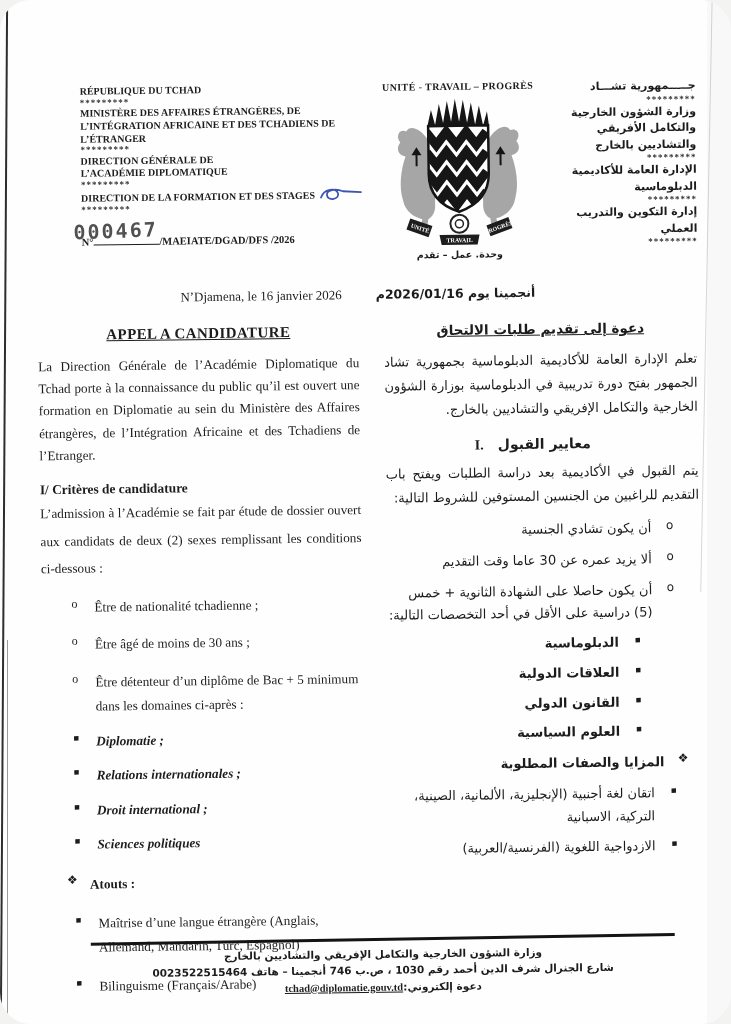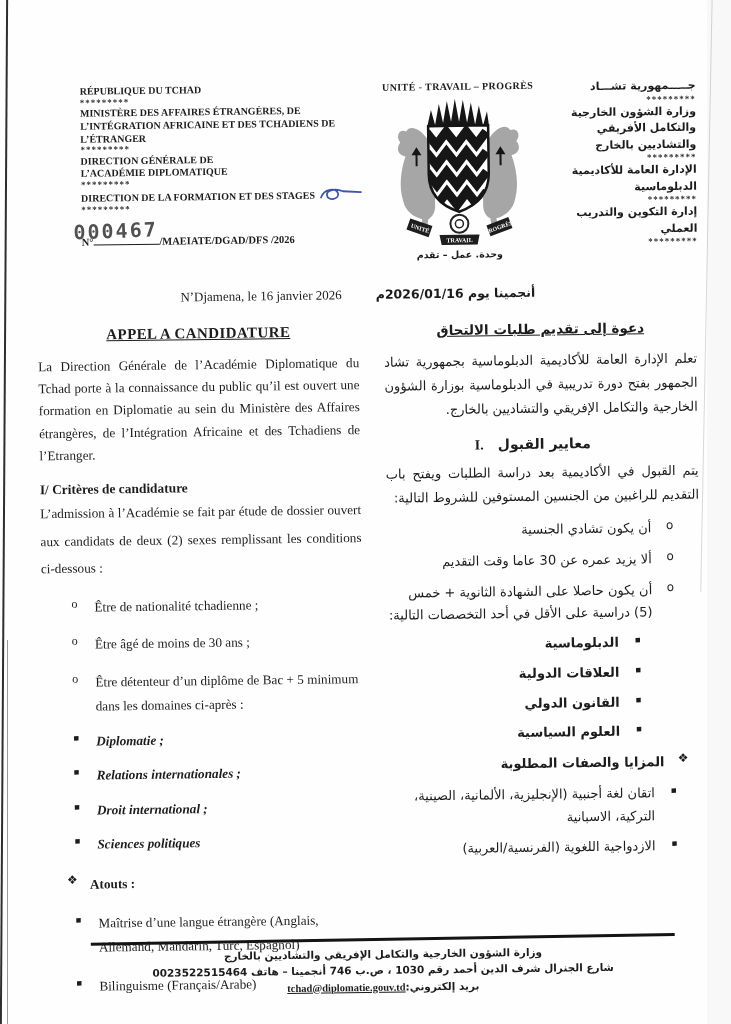--- a/index.html
+++ b/index.html
@@ -1,17 +1,17 @@
 <!DOCTYPE html>
 <html><head>
 <meta charset="utf-8">
 <style>
   html,body{margin:0;padding:0;background:#f3f3f1;}
   .page{position:relative;width:731px;height:1024px;background:#fefefe;overflow:hidden;
-        font-family:"Liberation Serif","DejaVu Serif",serif;color:#1c1c1c;}
+        font-family:"Liberation Serif","DejaVu Serif",serif;color:#1c1c1c;border-radius:31px;}
   .edge-left{position:absolute;left:3px;top:0;width:2px;height:1024px;background:#2e2e2e;transform:rotate(.35deg);}
   .edge-left2{position:absolute;left:7px;top:640px;width:1px;height:384px;background:#9a9a9a;}
   .fold-line{position:absolute;left:706px;top:-8px;width:1px;height:600px;background:#d8d8d6;transform:rotate(1.1deg);}
   .fold-shade{position:absolute;left:707px;top:0;width:24px;height:1024px;background:rgba(0,0,0,0.025);}
   .sheet{position:absolute;left:0;top:0;width:731px;height:1024px;transform:rotate(-0.75deg);transform-origin:365px 500px;}
 
   
   .hdr{display:flex;padding:82px 30px 0 85px;}
   .hdr-left{width:278px;flex:none;font-weight:bold;font-size:10px;line-height:1.27;}
   .hdr-left .stars{font-size:9px;letter-spacing:1px;line-height:1.05;}
@@ -278,18 +278,18 @@
           </div>
         </div>
       </section>
     </main>
 
     <footer class="ftr">
       <div class="ftr-line"></div>
       <div class="fline">وزارة الشؤون الخارجية والتكامل الإفريقي والتشاديين بالخارج</div>
       <div class="fline">شارع الجنرال شرف الدين أحمد رقم 1030 ، ص.ب 746 أنجمينا – هاتف 0023522515464</div>
       <div class="fline">
-        <span>بريد إلكتروني:</span><a class="email">tchad@diplomatie.gouv.td</a>
+        <span>دعوة إلكتروني:</span><a class="email">tchad@diplomatie.gouv.td</a>
       </div>
     </footer>
 
   </div>
 </div>
 
 </body></html>

